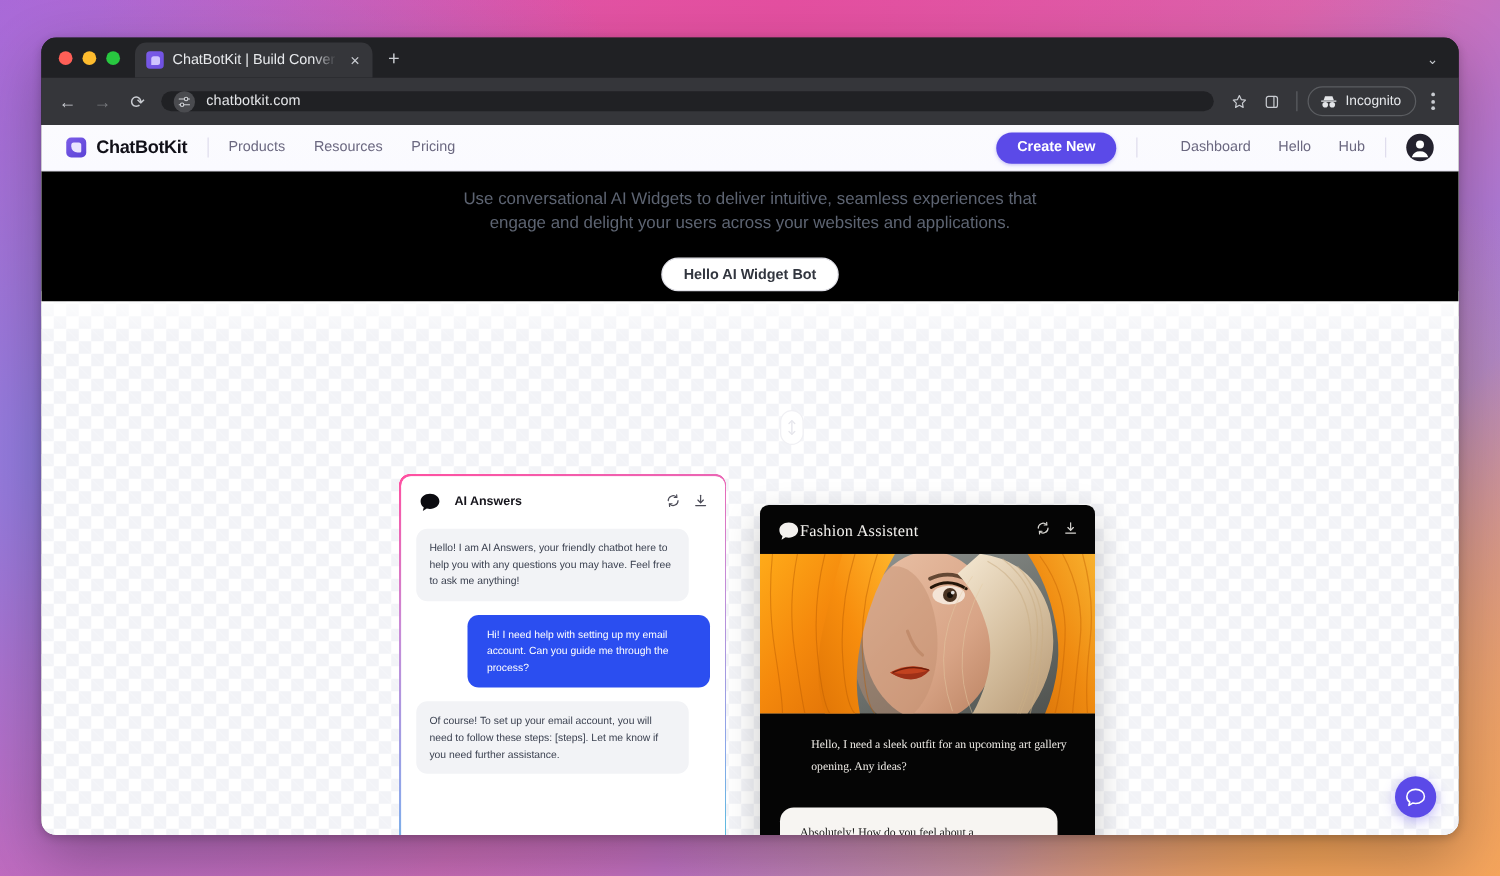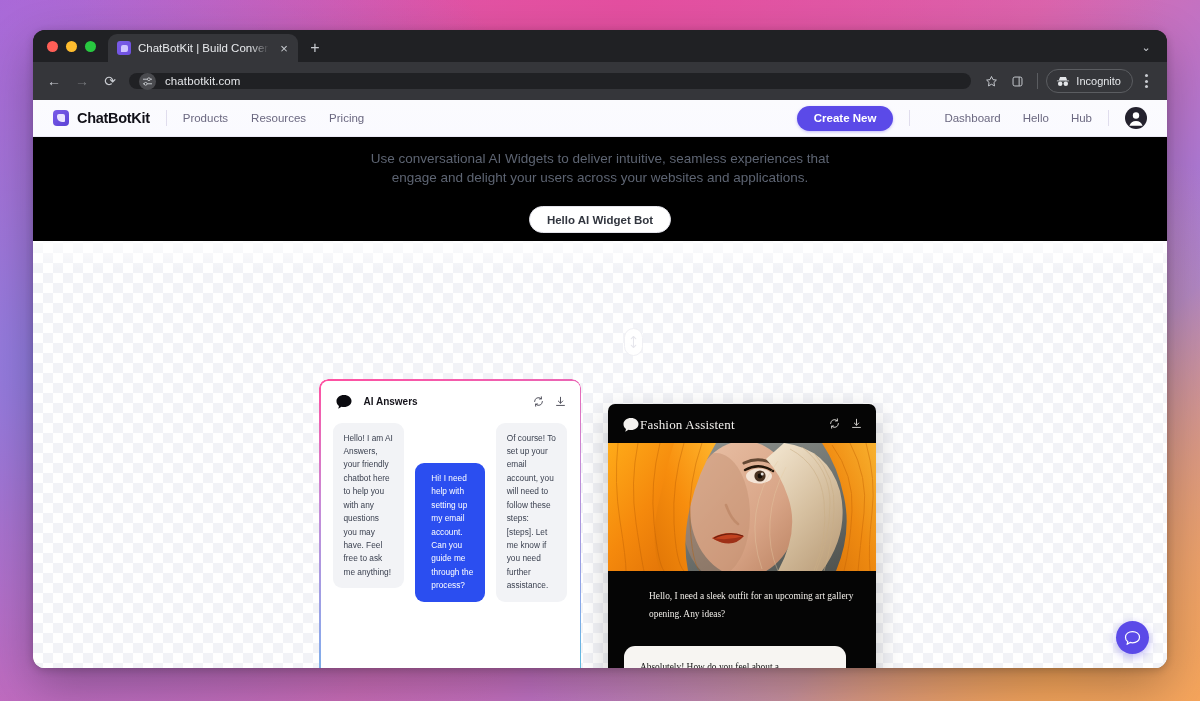--- a/index.html
+++ b/index.html
@@ -296,21 +296,21 @@
   }
   .wl-header {
     display: flex; align-items: center;
     padding: 12px 14px 8px 14px;
     gap: 11px;
   }
   .wl-title { font-size: 10px; font-weight: bold; color: #15141b; flex: 1 1 auto; }
   .wl-actions { display: flex; align-items: center; gap: 11px; }
   .wl-body {
     padding: 4px 12px 12px 12px;
-    display: flex; gap: 11px;
+    display: flex; flex-direction: column; gap: 11px;
   }
   .bubble {
     border-radius: 9px;
     font-size: 8.3px;
     line-height: 1.62;
     padding: 9px 11px;
     max-width: 220px;
   }
   .bubble.bot { background: #f2f3f6; color: #3b4150; align-self: flex-start; width: 218px; }
   .bubble.user { background: #2b4ef0; color: #ffffff; align-self: flex-end; width: 194px; padding-left: 16px; }

